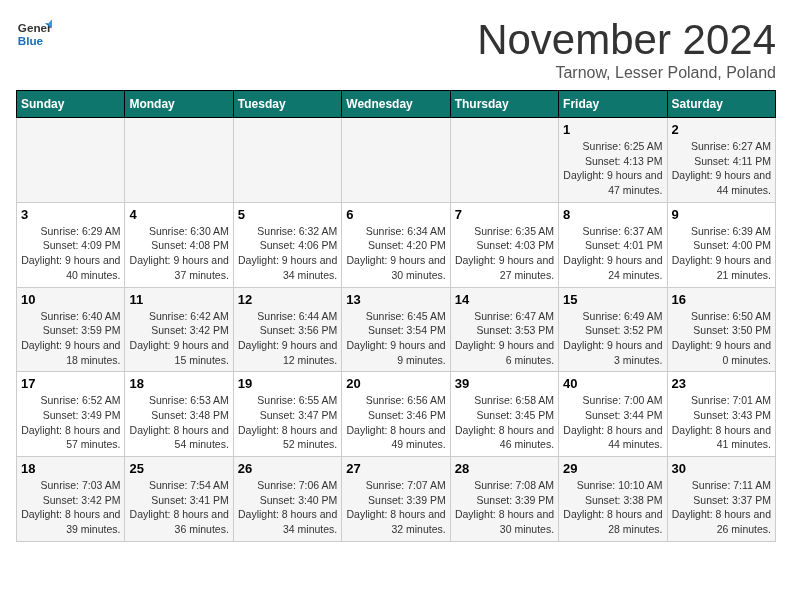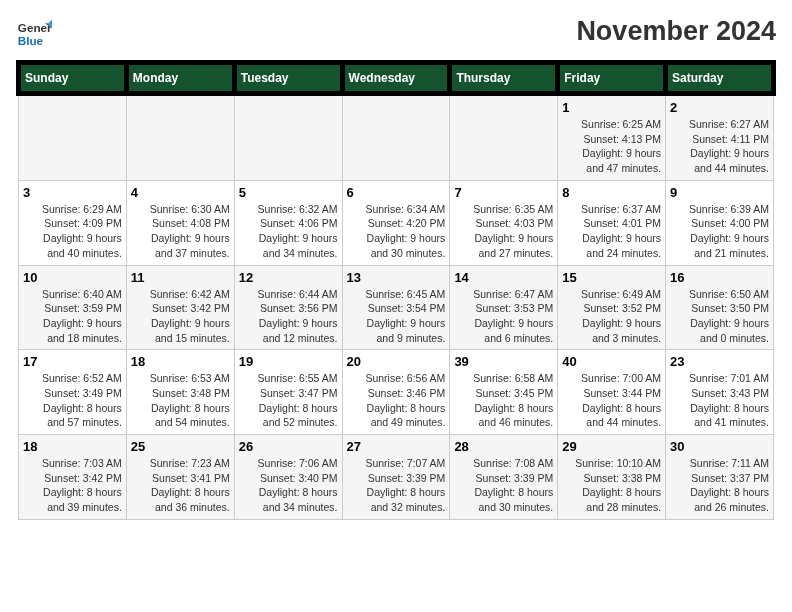--- a/index.html
+++ b/index.html
@@ -22,41 +22,41 @@
       gap: 4px;
     }
     .logo-icon {
       width: 36px;
       height: 36px;
     }
     .title-area {
       text-align: right;
     }
     .month-year {
-      font-size: 27px;
-      font-weight: bold;
+      font-size: 42px;
+      font-weight: normal;
       color: #333;
     }
     .location {
       font-size: 16px;
       color: #555;
     }
     table {
       width: 100%;
       border-collapse: collapse;
       font-size: 11px;
     }
     thead tr th {
-      background: #14532d;
+      background: #0f766e;
       color: #fff;
       padding: 6px 4px;
       text-align: left;
       font-size: 12px;
       font-weight: bold;
-      border: 5px solid #000000;
+      border: 1px solid #000000;
     }
     tbody tr td {
       border: 1px solid #ccc;
       vertical-align: top;
       padding: 4px;
       height: 80px;
       width: 105px;
       background: #fff;
     }
     tbody tr:nth-child(odd) td {
@@ -87,20 +87,21 @@
   <div class="logo">
     <svg class="logo-icon" viewBox="0 0 40 40">
       <text x="2" y="18" font-size="13" font-weight="bold" fill="#333">General</text>
       <text x="2" y="32" font-size="13" font-weight="bold" fill="#1a6fb5">Blue</text>
       <polygon points="32,8 40,14 36,8" fill="#1a6fb5"></polygon>
       <polygon points="36,8 40,4 40,14" fill="#3399dd"></polygon>
     </svg>
   </div>
   <div class="title-area">
     <div class="month-year">November 2024</div>
+    <div class="location">Tarnow, Lesser Poland, Poland</div>
   </div>
 </div>
 
 <table>
   <thead>
     <tr id="header-row">
     <th>Sunday</th>
         <th>Monday</th>
         <th>Tuesday</th>
         <th>Wednesday</th>
@@ -263,21 +264,21 @@
       </tr>
       <tr>
         <td>
           <div class="day-number">18</div>
           <div class="day-info">Sunrise: 7:03 AM
 Sunset: 3:42 PM
 Daylight: 8 hours and 39 minutes.</div>
         </td>
         <td>
           <div class="day-number">25</div>
-          <div class="day-info">Sunrise: 7:23 AM
+          <div class="day-info">Sunrise: 7:54 AM
 Sunset: 3:41 PM
 Daylight: 8 hours and 36 minutes.</div>
         </td>
         <td>
           <div class="day-number">26</div>
           <div class="day-info">Sunrise: 7:06 AM
 Sunset: 3:40 PM
 Daylight: 8 hours and 34 minutes.</div>
         </td>
         <td>

